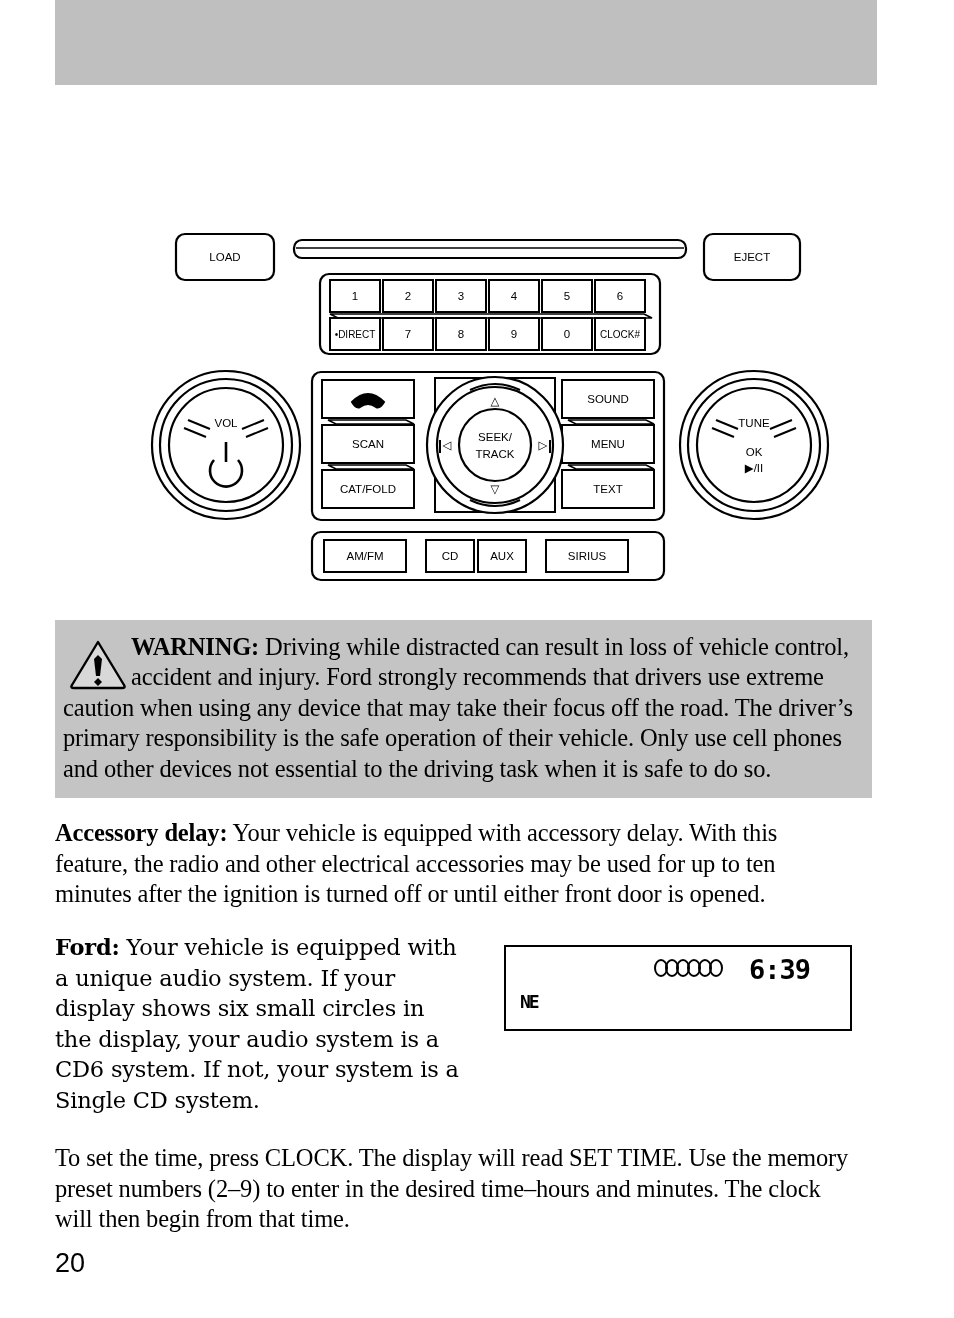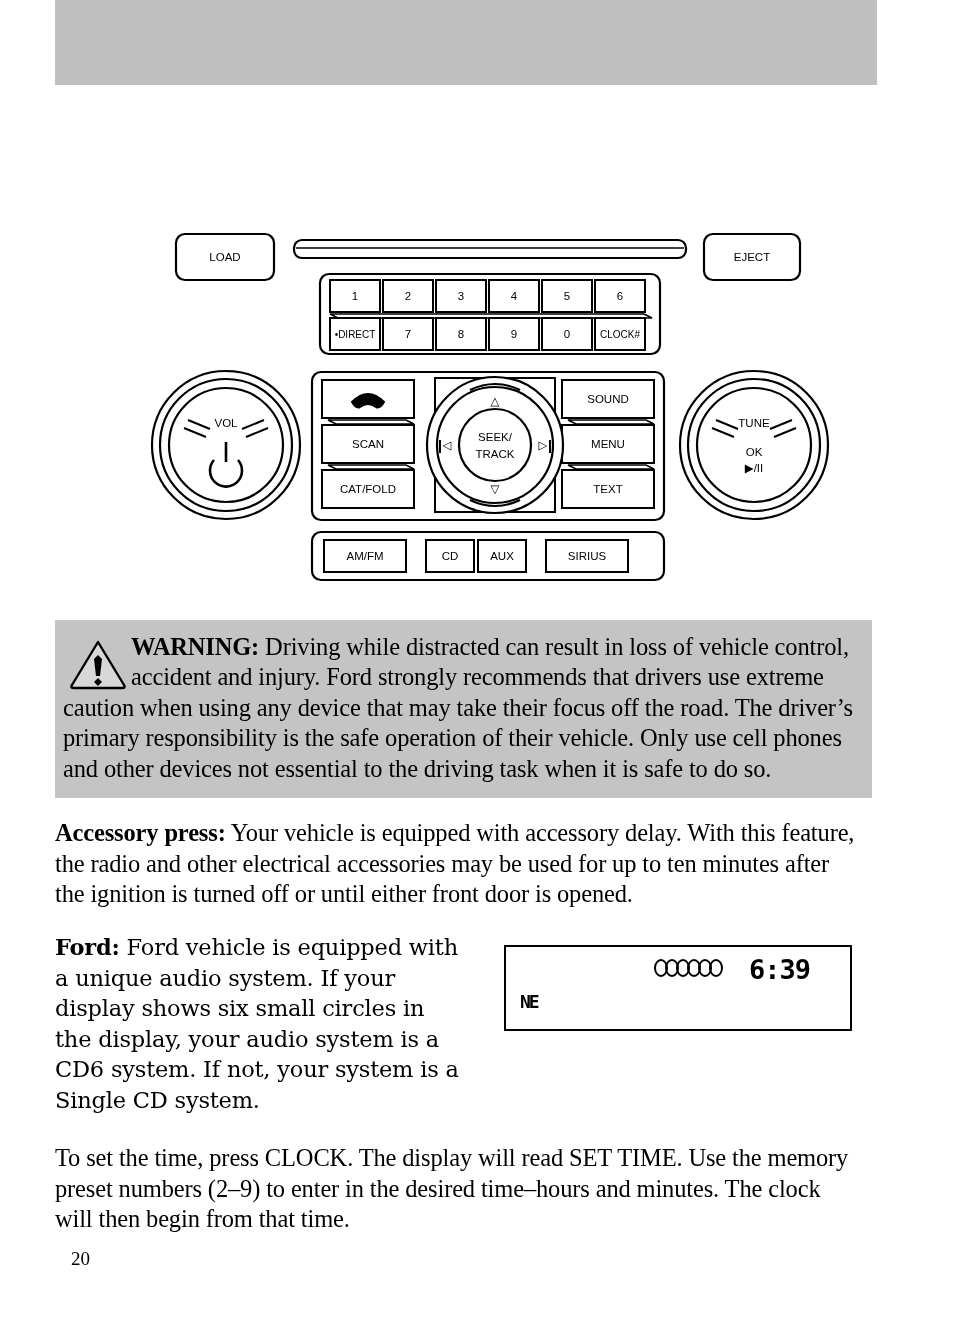--- a/index.html
+++ b/index.html
@@ -137,24 +137,24 @@
     top: 44px;
     font-family: "DejaVu Sans Mono", monospace;
     font-size: 18px;
     font-weight: bold;
     letter-spacing: -2px;
   }
 
   
   .page-number {
     position: absolute;
-    left: 71px;
+    left: 55px;
     top: 1248px;
-    font-family: Liberation Serif, serif;
-    font-size: 19px;
+    font-family: Liberation Sans, sans-serif;
+    font-size: 27px;
   }
 
   
   .btn-label {
     font-family: "Liberation Sans", sans-serif;
     font-size: 11.5px;
     text-anchor: middle;
     dominant-baseline: middle;
     fill: #000;
   }
@@ -304,23 +304,23 @@
 
 <div class="warning-box">
   <svg class="warn-tri" viewBox="0 0 58 52" xmlns="http://www.w3.org/2000/svg">
     <path d="M29 4 L55 47 Q57 50 53 50 L5 50 Q1 50 3 47 Z" fill="#d8d8d8" stroke="#000" stroke-width="2.4" stroke-linejoin="round"></path>
     <path d="M29 17 L33 21 L31 38 L27 38 L25 21 Z" fill="#000"></path>
     <path d="M29 40 L33 44 L29 48 L25 44 Z" fill="#000"></path>
   </svg>
   <div class="warning-text"><b>WARNING:</b><span> Driving while distracted can result in loss of vehicle control, accident and injury. Ford strongly recommends that drivers use extreme caution when using any device that may take their focus off the road. The driver’s primary responsibility is the safe operation of their vehicle. Only use cell phones and other devices not essential to the driving task when it is safe to do so.</span></div>
 </div>
 
-<div class="para" id="accessory-para"><b>Accessory press:</b><span> Your vehicle is equipped with accessory delay. With this feature, the radio and other electrical accessories may be used for up to ten minutes after the ignition is turned off or until either front door is opened.</span></div>
-
-<div class="para" id="note-para"><b>Ford:</b><span> Ford vehicle is equipped with a unique audio system. If your display shows six small circles in the display, your audio system is a CD6 system. If not, your system is a Single CD system.</span></div>
+<div class="para" id="accessory-para"><b>Accessory delay:</b><span> Your vehicle is equipped with accessory delay. With this feature, the radio and other electrical accessories may be used for up to ten minutes after the ignition is turned off or until either front door is opened.</span></div>
+
+<div class="para" id="note-para"><b>Ford:</b><span> Your vehicle is equipped with a unique audio system. If your display shows six small circles in the display, your audio system is a CD6 system. If not, your system is a Single CD system.</span></div>
 
 <div class="lcd-display">
   <div class="lcd-circles">
     <span></span>
     <span></span>
     <span></span>
     <span></span>
     <span></span>
     <span></span>
   </div>

